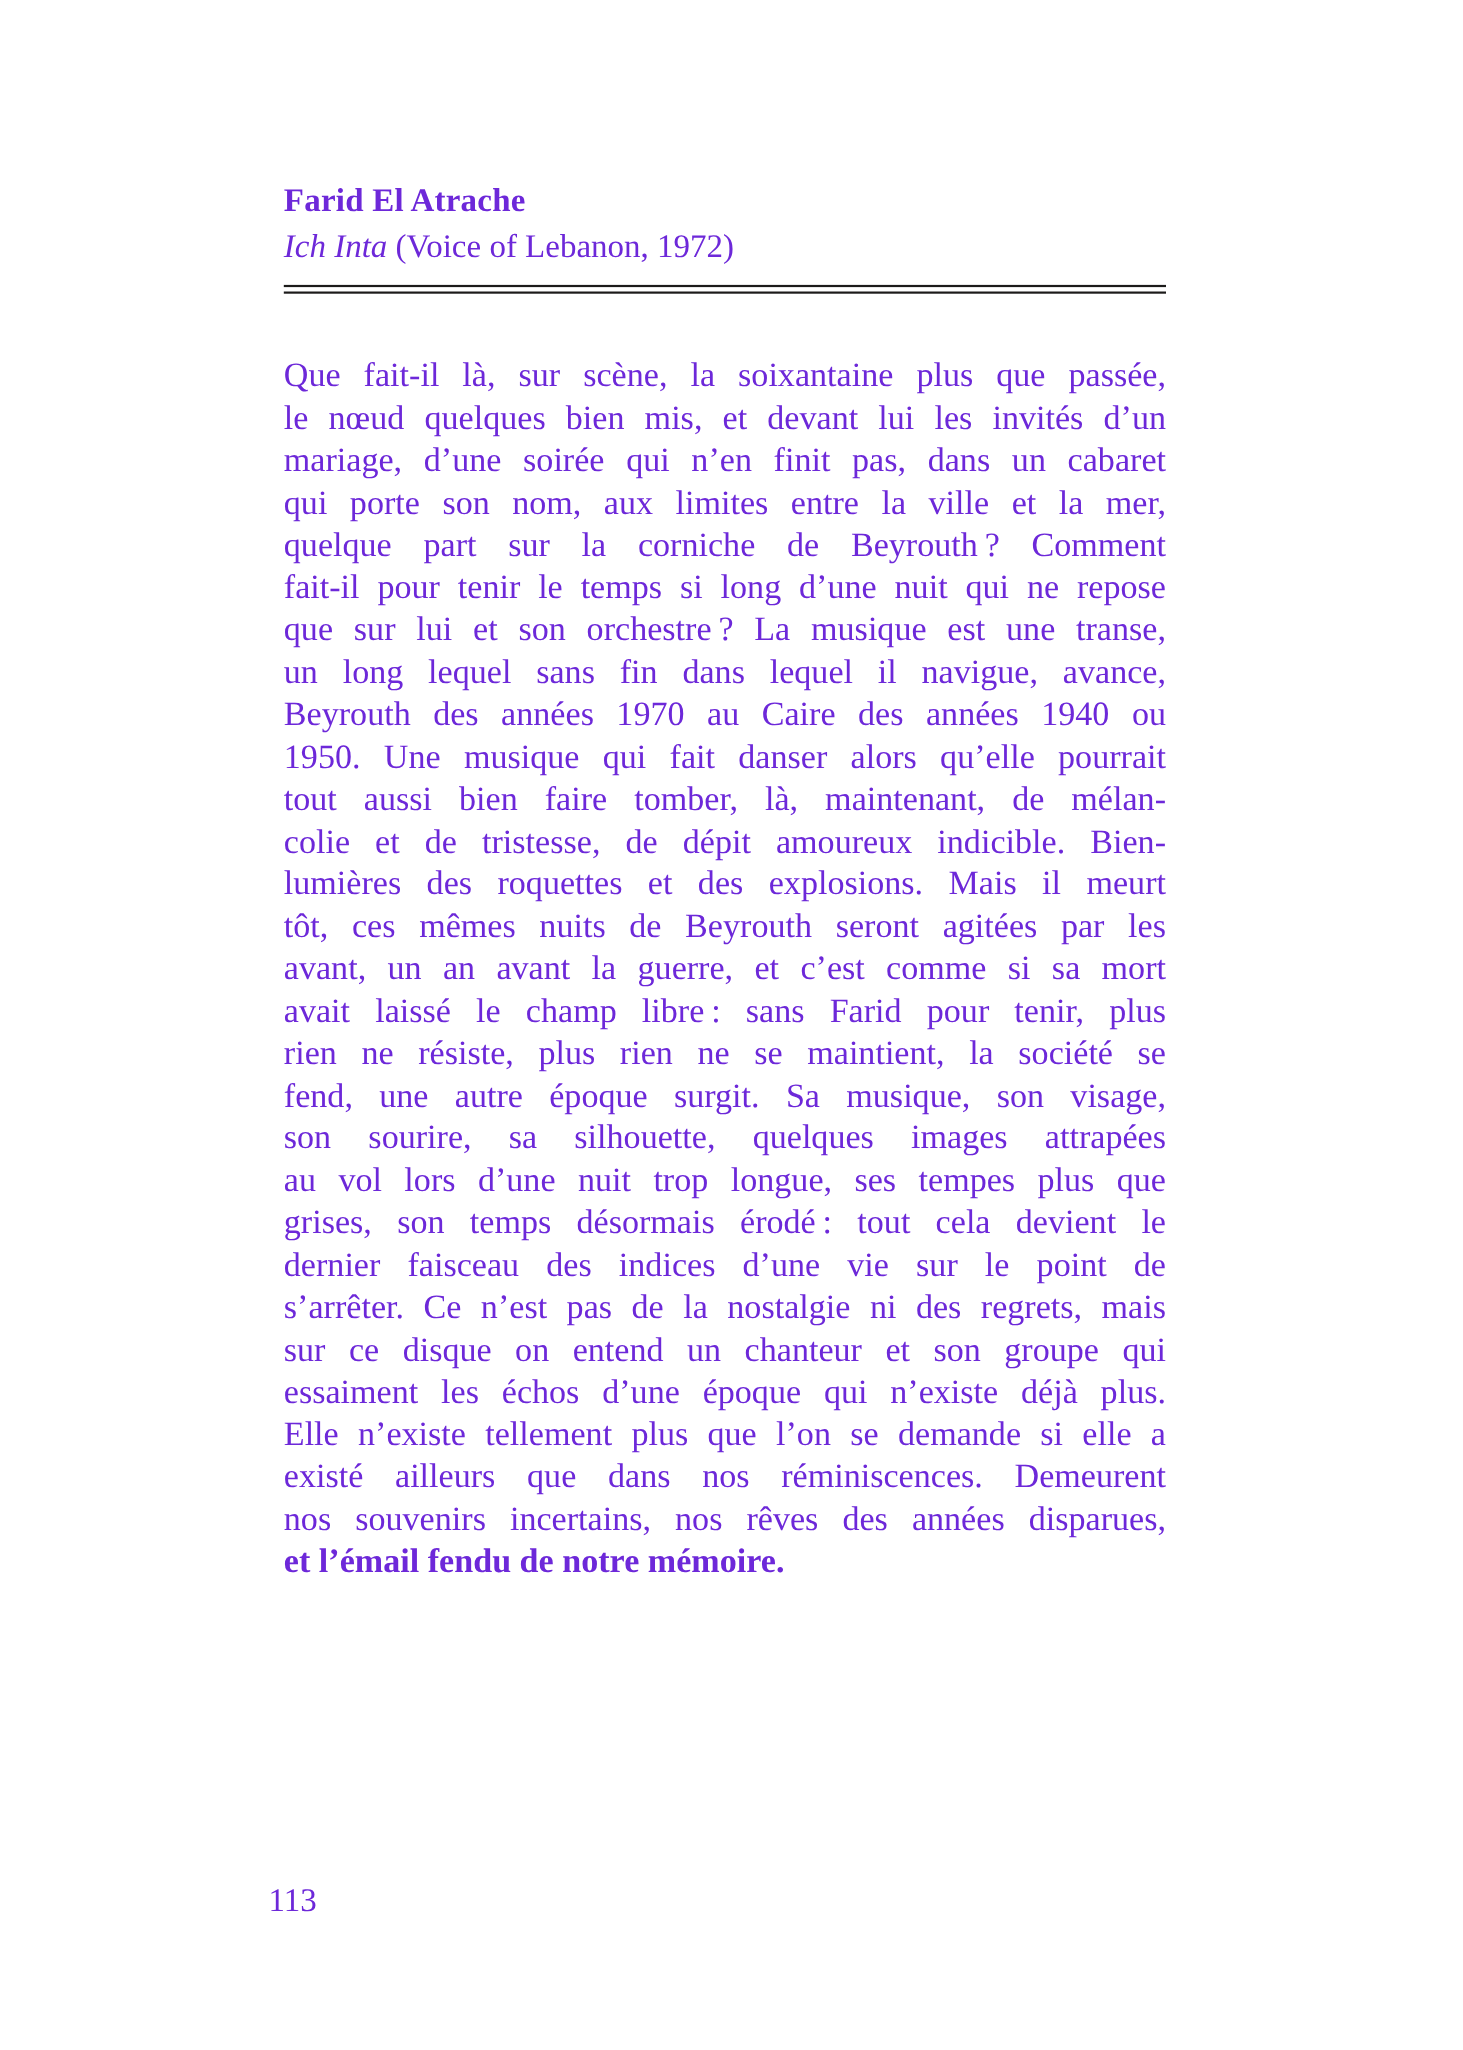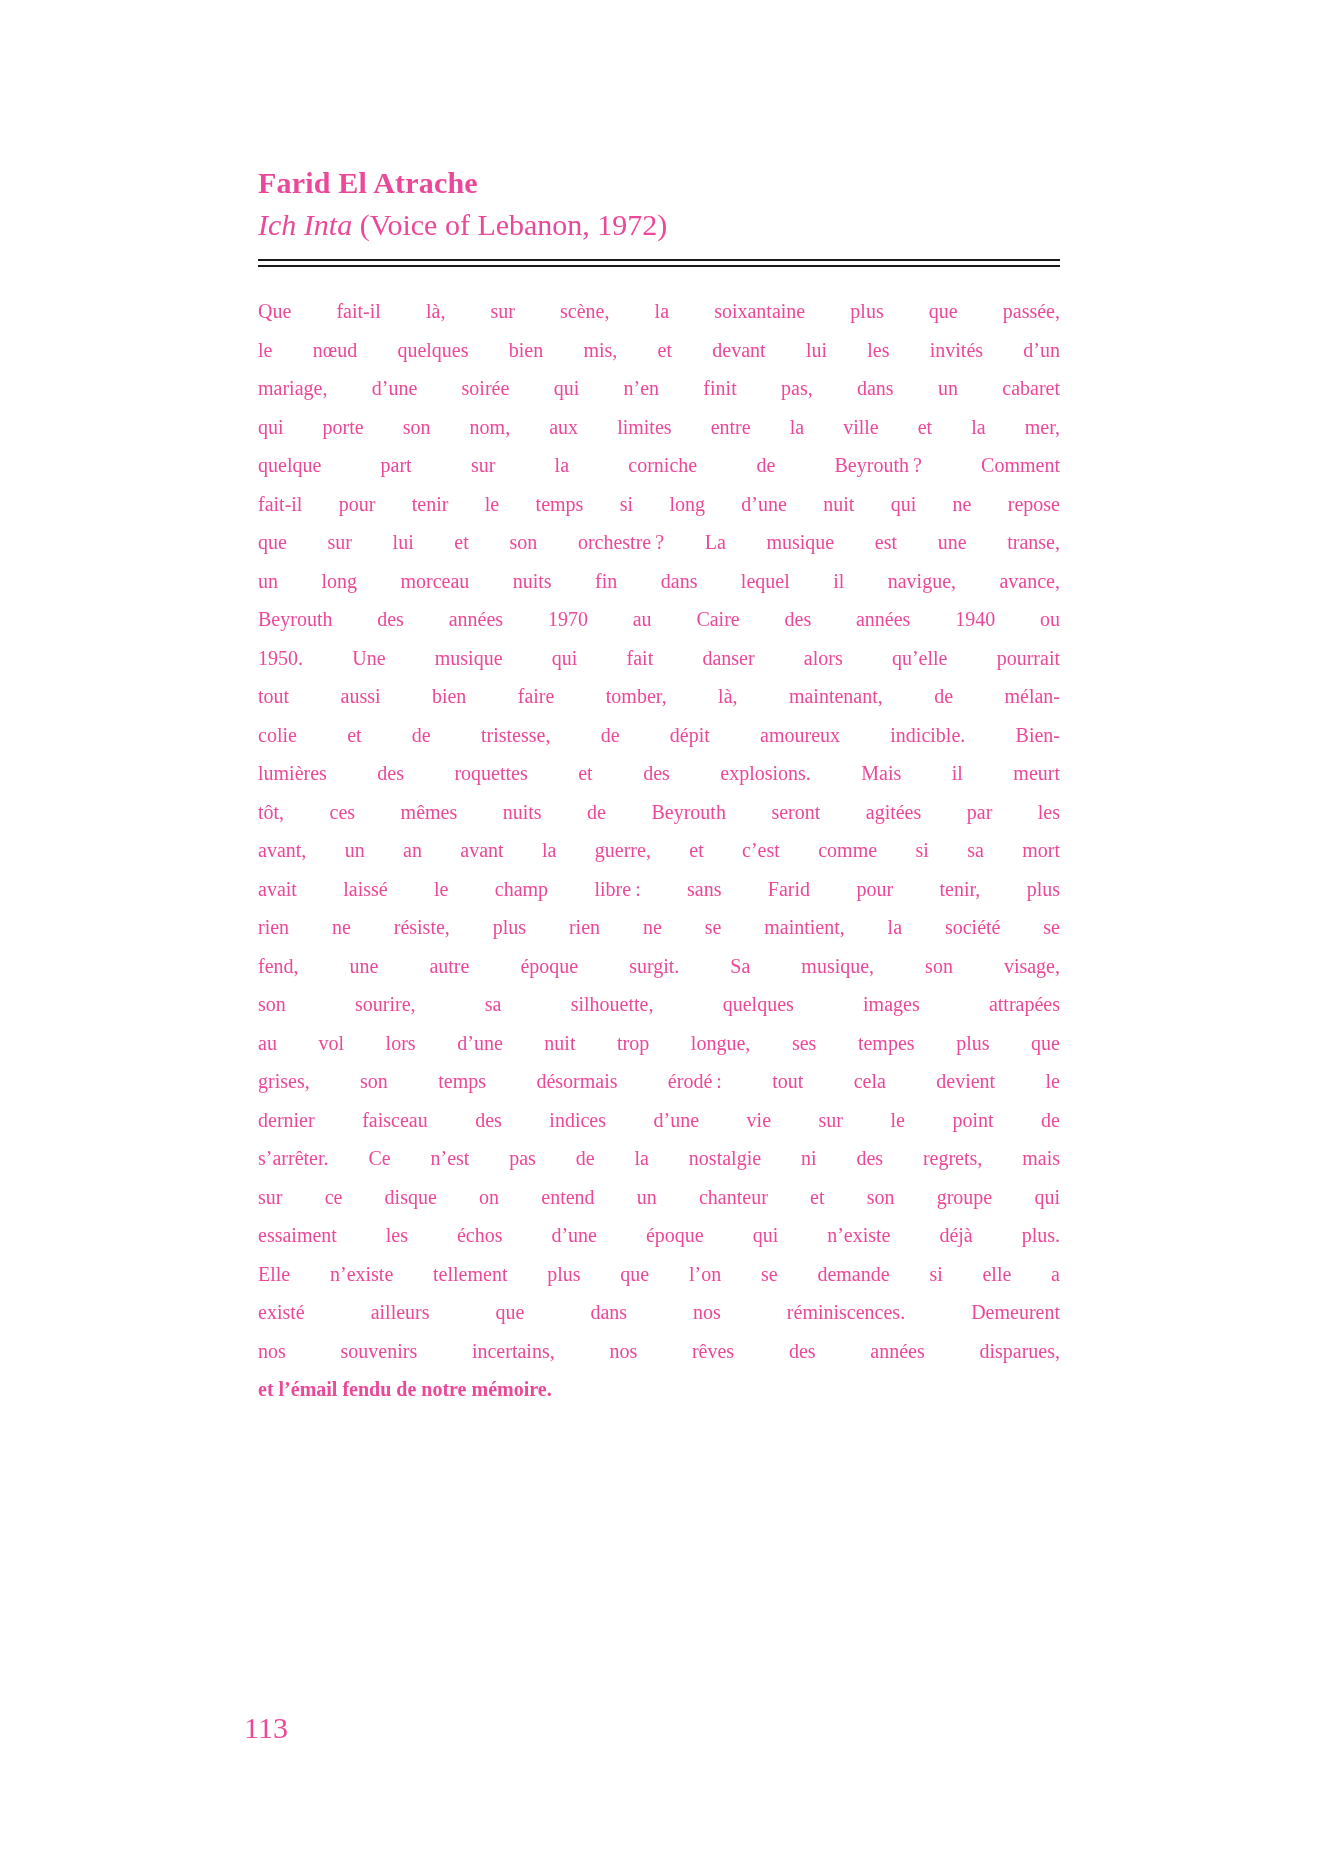--- a/index.html
+++ b/index.html
@@ -5,21 +5,21 @@
   html, body {
     margin: 0;
     padding: 0;
     background: #ffffff;
   }
   .page {
     position: relative;
     width: 1330px;
     height: 1864px;
     background: #ffffff;
-    color: #ec4899;
+    color: #6d28d9;
     font-family: "Liberation Serif", "DejaVu Serif", serif;
     overflow: hidden;
   }
   .content {
     position: absolute;
     left: 258px;
     top: 163px;
     width: 802px;
   }
   .artist-name {
@@ -36,22 +36,22 @@
     font-style: italic;
     font-family: Liberation Serif, serif;
   }
   .double-rule {
     margin-top: 12px;
     height: 4px;
     border-top: 2px solid #1c1b1a;
     border-bottom: 2px solid #1c1b1a;
   }
   .essay {
-    margin-top: 25px;
-    font-size: 20px;
+    margin-top: 55px;
+    font-size: 31px;
   }
   .text-line {
     height: 38.5px;
     line-height: 38.5px;
     text-align: justify;
     text-align-last: justify;
     -moz-text-align-last: justify;
     white-space: nowrap;
   }
   .text-line.last-line {
@@ -84,21 +84,21 @@
     </div>
 
     <div class="essay">
         <div class="text-line">Que fait-il là, sur scène, la soixantaine plus que passée,</div>
         <div class="text-line">le nœud quelques bien mis, et devant lui les invités d’un</div>
         <div class="text-line">mariage, d’une soirée qui n’en finit pas, dans un cabaret</div>
         <div class="text-line">qui porte son nom, aux limites entre la ville et la mer,</div>
         <div class="text-line">quelque part sur la corniche de Beyrouth ? Comment</div>
         <div class="text-line">fait-il pour tenir le temps si long d’une nuit qui ne repose</div>
         <div class="text-line">que sur lui et son orchestre ? La musique est une transe,</div>
-        <div class="text-line">un long morceau nuits fin dans lequel il navigue, avance,</div>
+        <div class="text-line">un long lequel sans fin dans lequel il navigue, avance,</div>
         <div class="text-line">Beyrouth des années 1970 au Caire des années 1940 ou</div>
         <div class="text-line">1950. Une musique qui fait danser alors qu’elle pourrait</div>
         <div class="text-line">tout aussi bien faire tomber, là, maintenant, de mélan-</div>
         <div class="text-line">colie et de tristesse, de dépit amoureux indicible. Bien-</div>
         <div class="text-line">lumières des roquettes et des explosions. Mais il meurt</div>
         <div class="text-line">tôt, ces mêmes nuits de Beyrouth seront agitées par les</div>
         <div class="text-line">avant, un an avant la guerre, et c’est comme si sa mort</div>
         <div class="text-line">avait laissé le champ libre : sans Farid pour tenir, plus</div>
         <div class="text-line">rien ne résiste, plus rien ne se maintient, la société se</div>
         <div class="text-line">fend, une autre époque surgit. Sa musique, son visage,</div>

